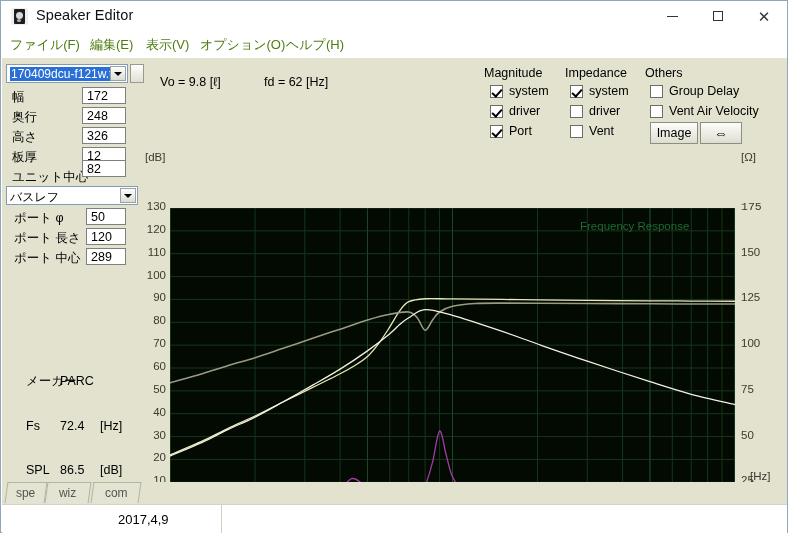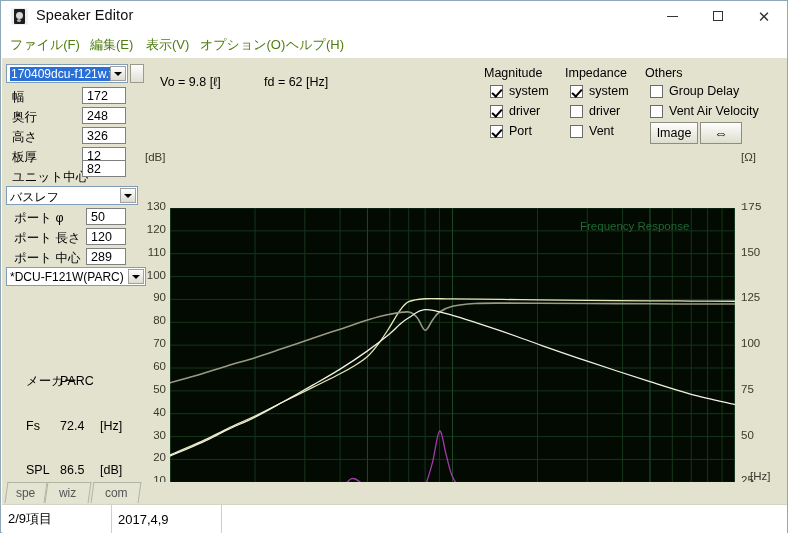--- a/index.html
+++ b/index.html
@@ -252,26 +252,20 @@
     <div class="lbl" style="left:12px;top:172px;">ポート 長さ</div>
     <div class="numbox" style="left:84px;top:170px;width:40px;">
       <span>120</span>
       </div>
 
     <div class="lbl" style="left:12px;top:192px;">ポート 中心</div>
     <div class="numbox" style="left:84px;top:190px;width:40px;">
       <span>289</span>
       </div>
 
-    <div class="combo" style="left:4px;top:209px;width:140px;">
-      <div class="txt">*DCU-F121W(PARC)</div>
-      <div class="arrow">
-          <i></i>
-        </div>
-    </div>
 
     <div class="params">
       <div class="row"><span class="k">メーカー</span><span class="v">PARC</span></div>
       <div class="row"><span class="k">Fs</span><span class="v">72.4</span><span class="u">[Hz]</span></div>
       <div class="row"><span class="k">SPL</span><span class="v">86.5</span><span class="u">[dB]</span></div>
       <div class="row"><span class="k">Mms</span><span class="v">5.05</span><span class="u">[g]</span></div>
       
       
       
       
@@ -423,17 +417,16 @@
       </div>
     <div class="tab" style="left:44px;width:44px;">
         <span>wiz</span>
       </div>
     <div class="tab" style="left:90px;width:48px;">
         <span>com</span>
       </div>
   </div>
 
   <div class="statusbar">
-    <div class="stcell" style="left:0;width:110px;">2/9項目</div>
     <div class="stcell" style="left:110px;width:110px;">2017,4,9</div>
     <div class="stcell" style="left:220px;width:563px;border-right:none;"></div>
   </div>
 </div>
 
 </body></html>

